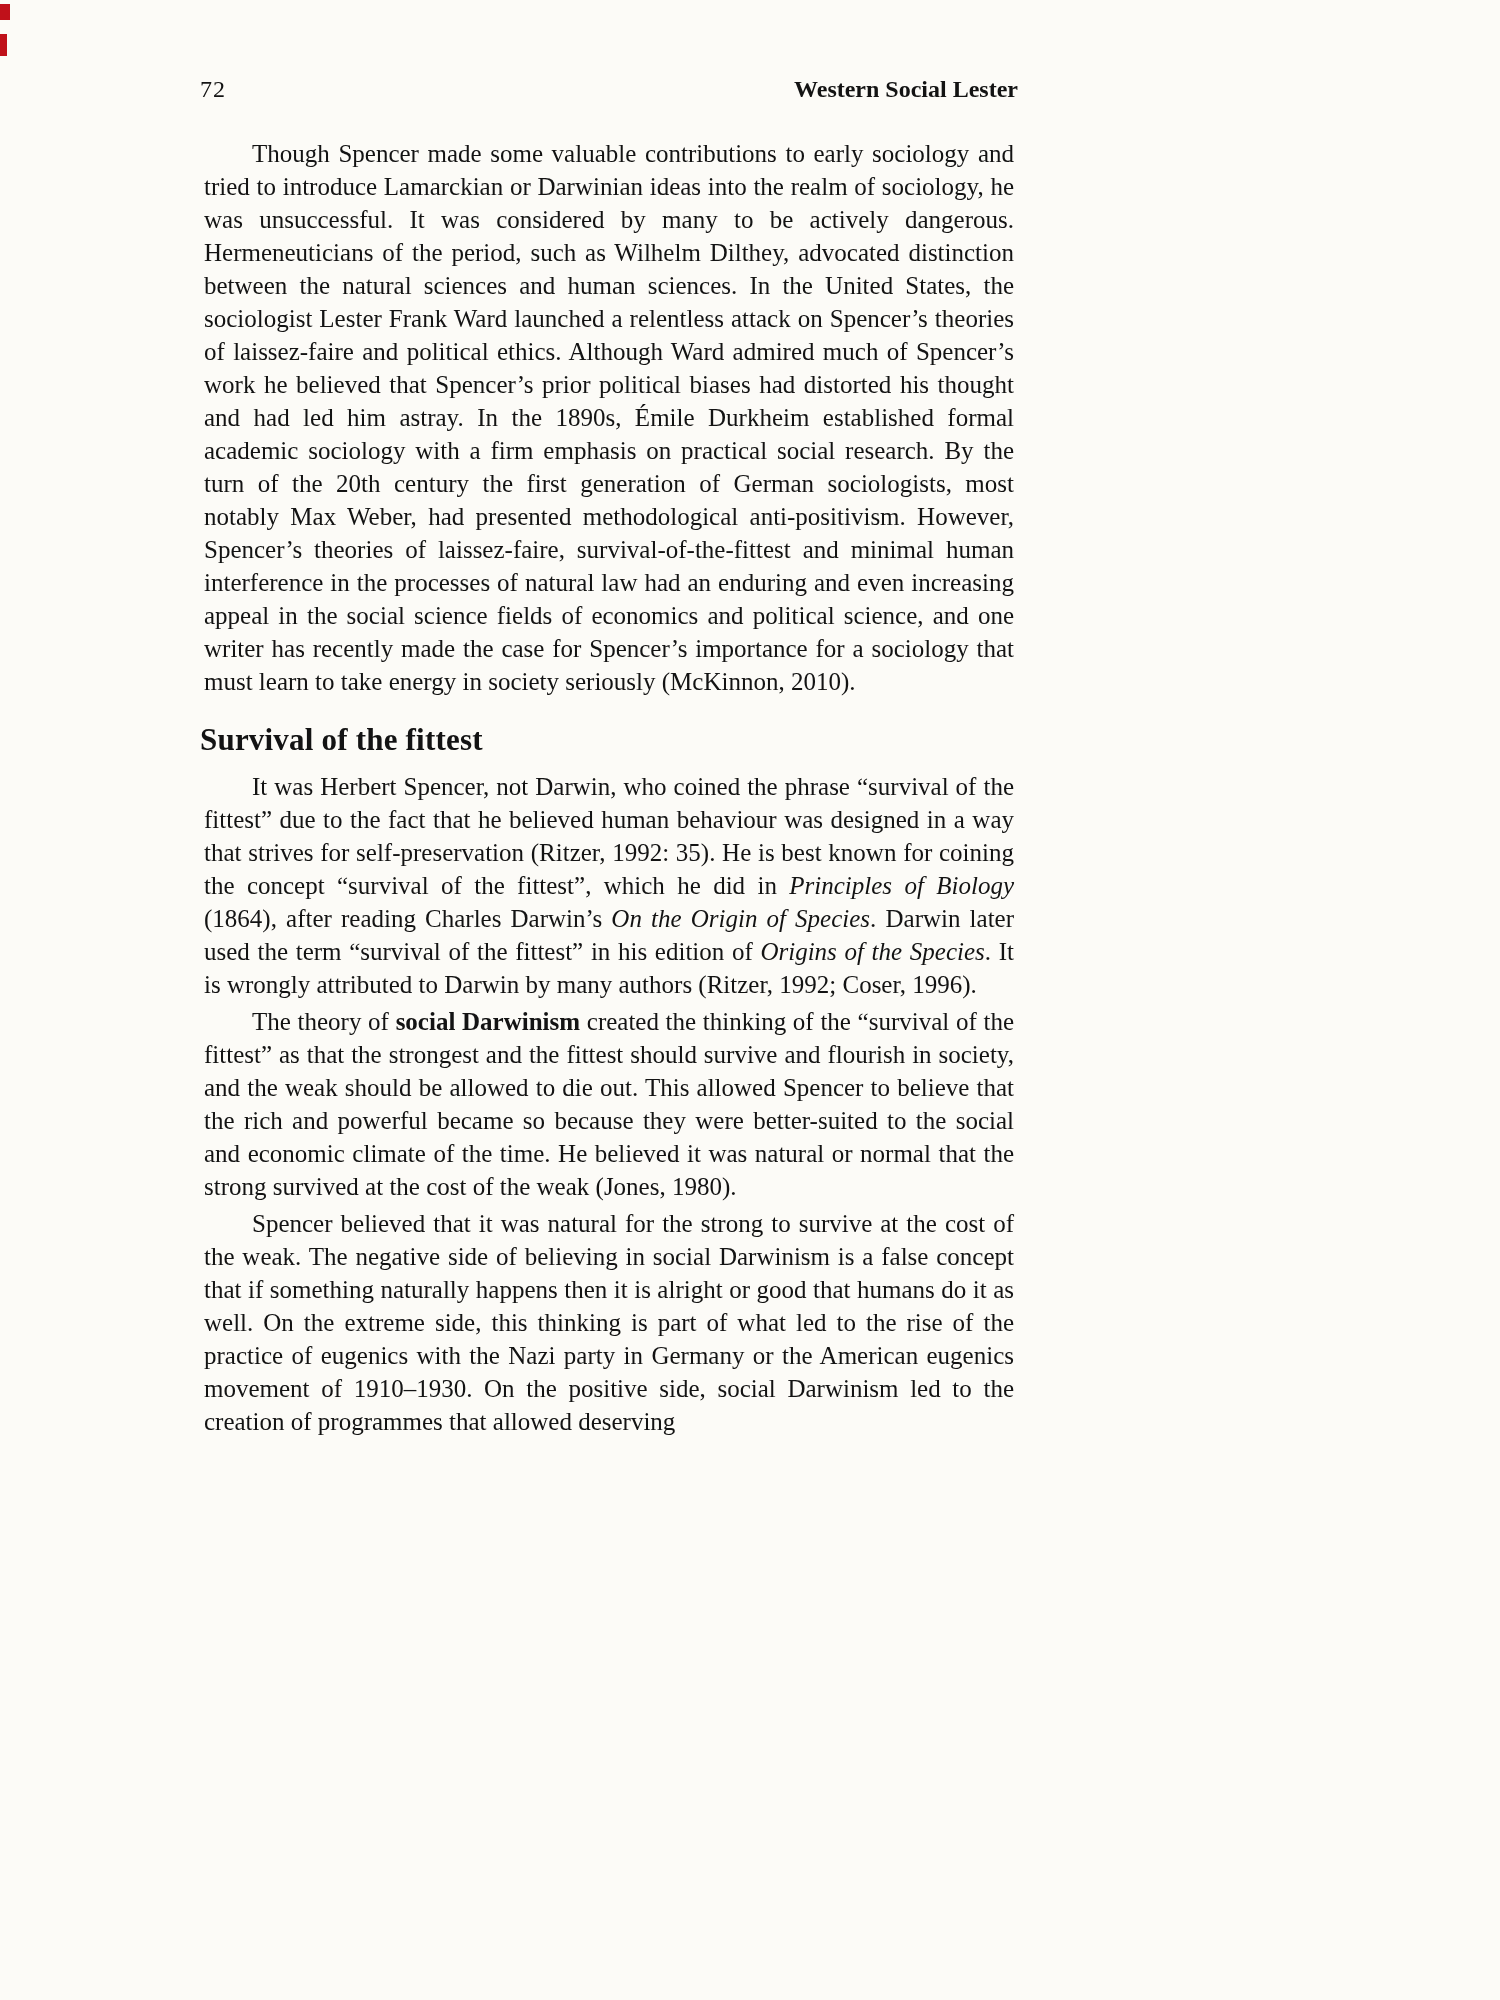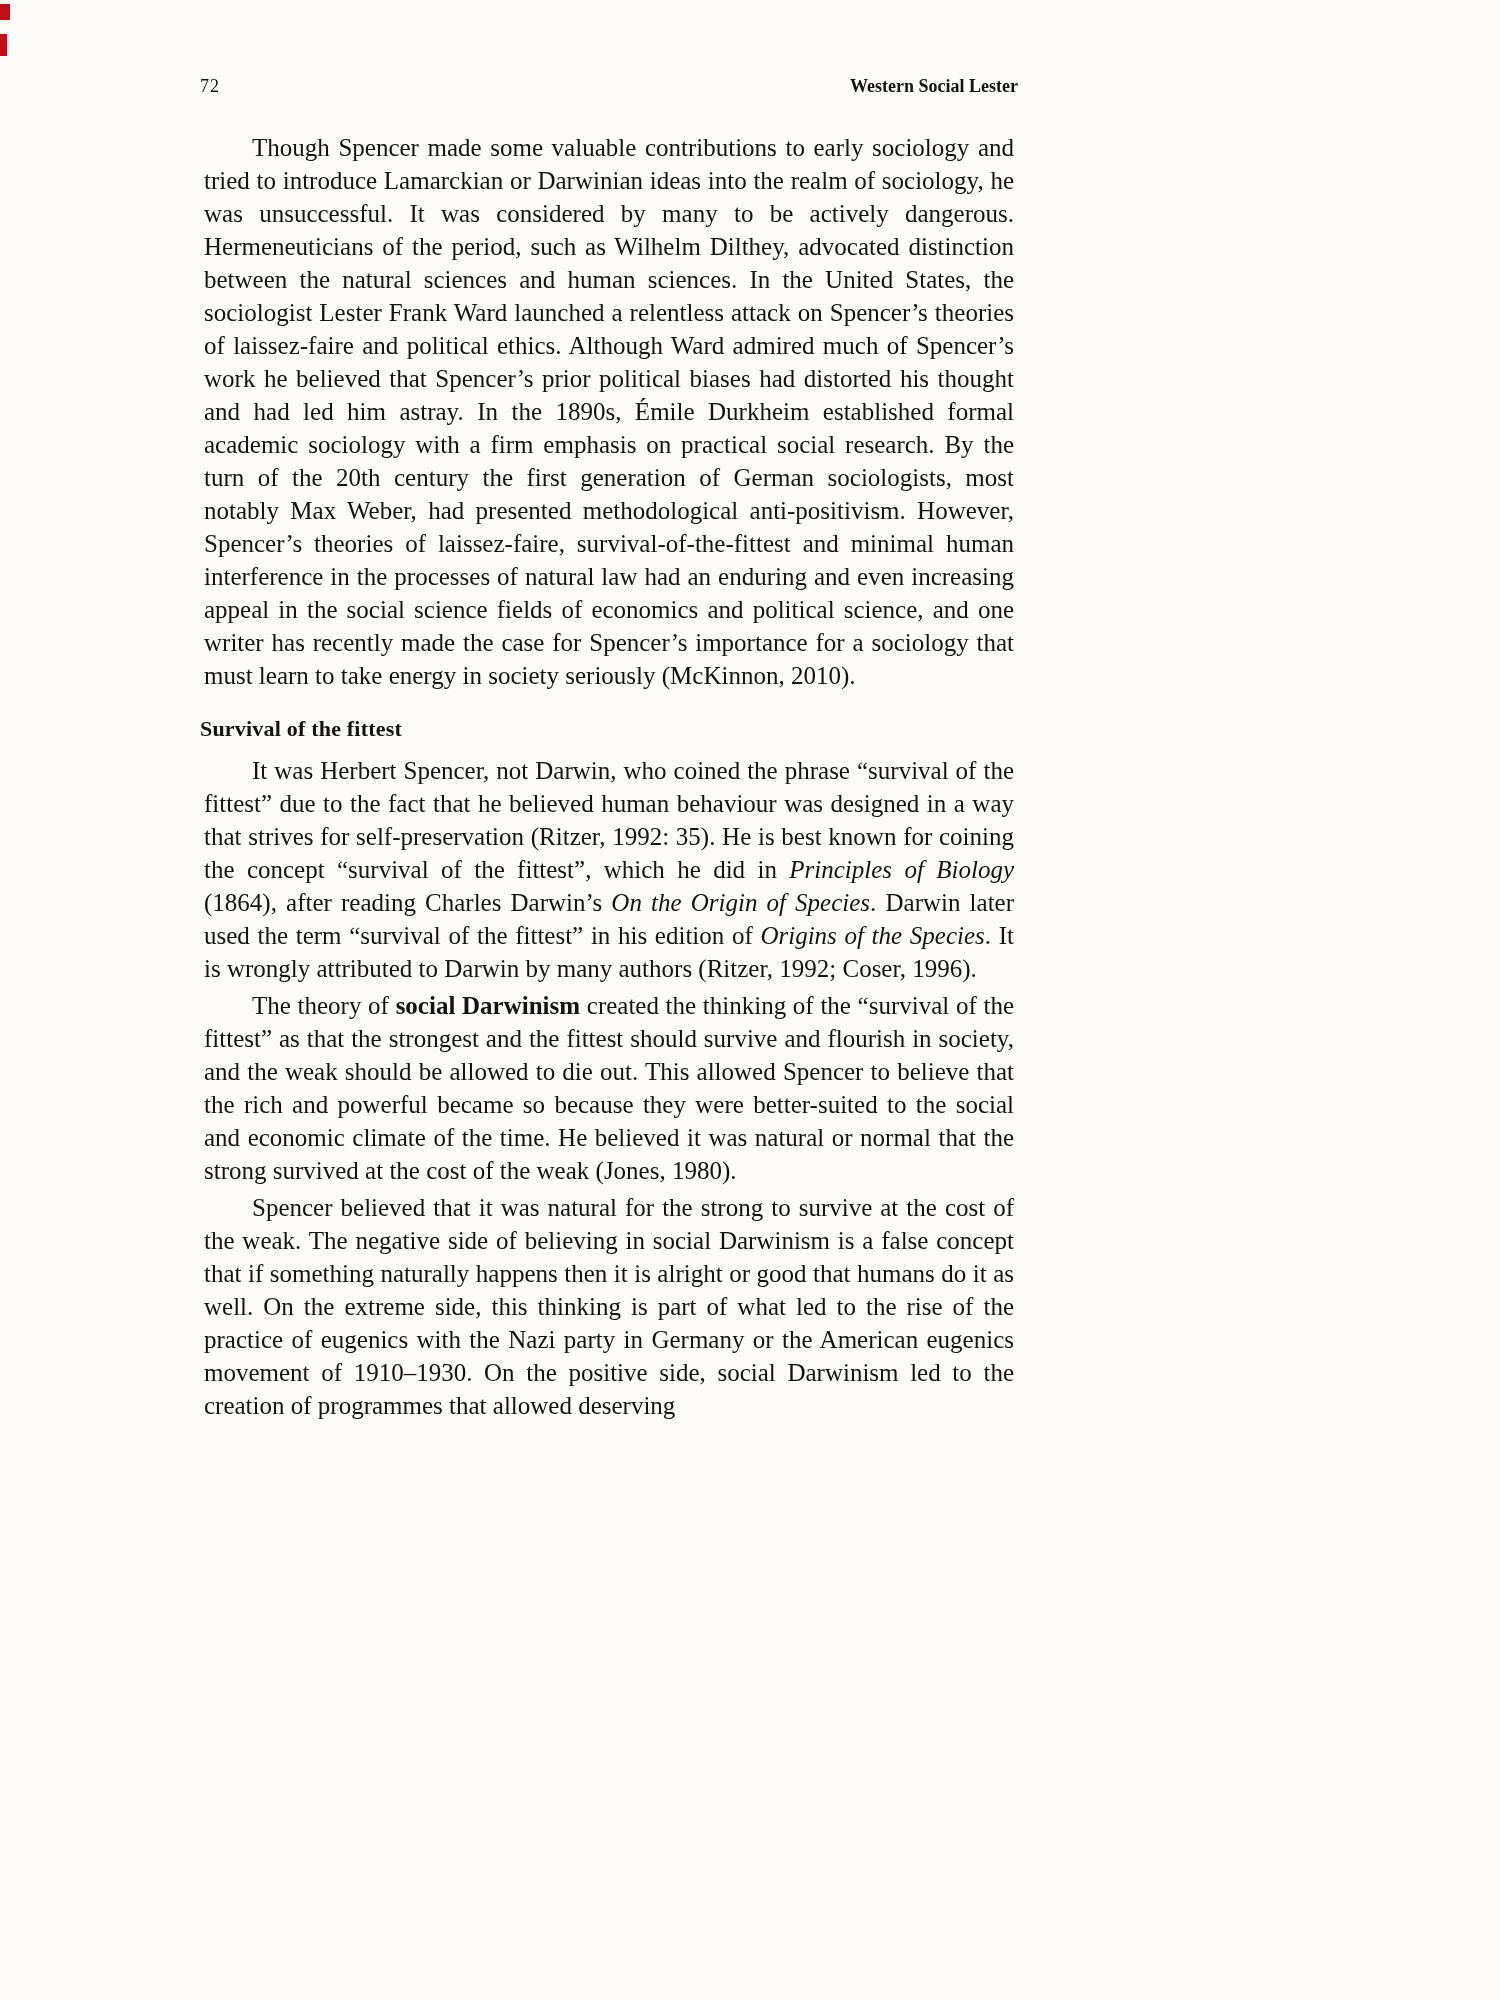--- a/index.html
+++ b/index.html
@@ -26,34 +26,34 @@
   .content {
     position: absolute;
     left: 200px;
     top: 76px;
     width: 818px;
   }
   .running-head {
     display: flex;
     justify-content: space-between;
     align-items: baseline;
-    font-size: 18px;
+    font-size: 24px;
     margin-bottom: 34px;
   }
   .running-head .page-number { letter-spacing: 1px; }
   .running-head .book-title  { font-weight: 600; }
   .page-body p {
     margin: 4px;
     font-size: 25px;
     line-height: 33px;
     text-align: justify;
     text-indent: 48px;
   }
   .page-body h2 {
-    font-size: 22px;
+    font-size: 31px;
     font-weight: bold;
     margin: 24px 0 12px 0;
     text-indent: 0;
     letter-spacing: 0.2px;
   }
 </style>
 </head>
 <body>
 
 <div class="page">

